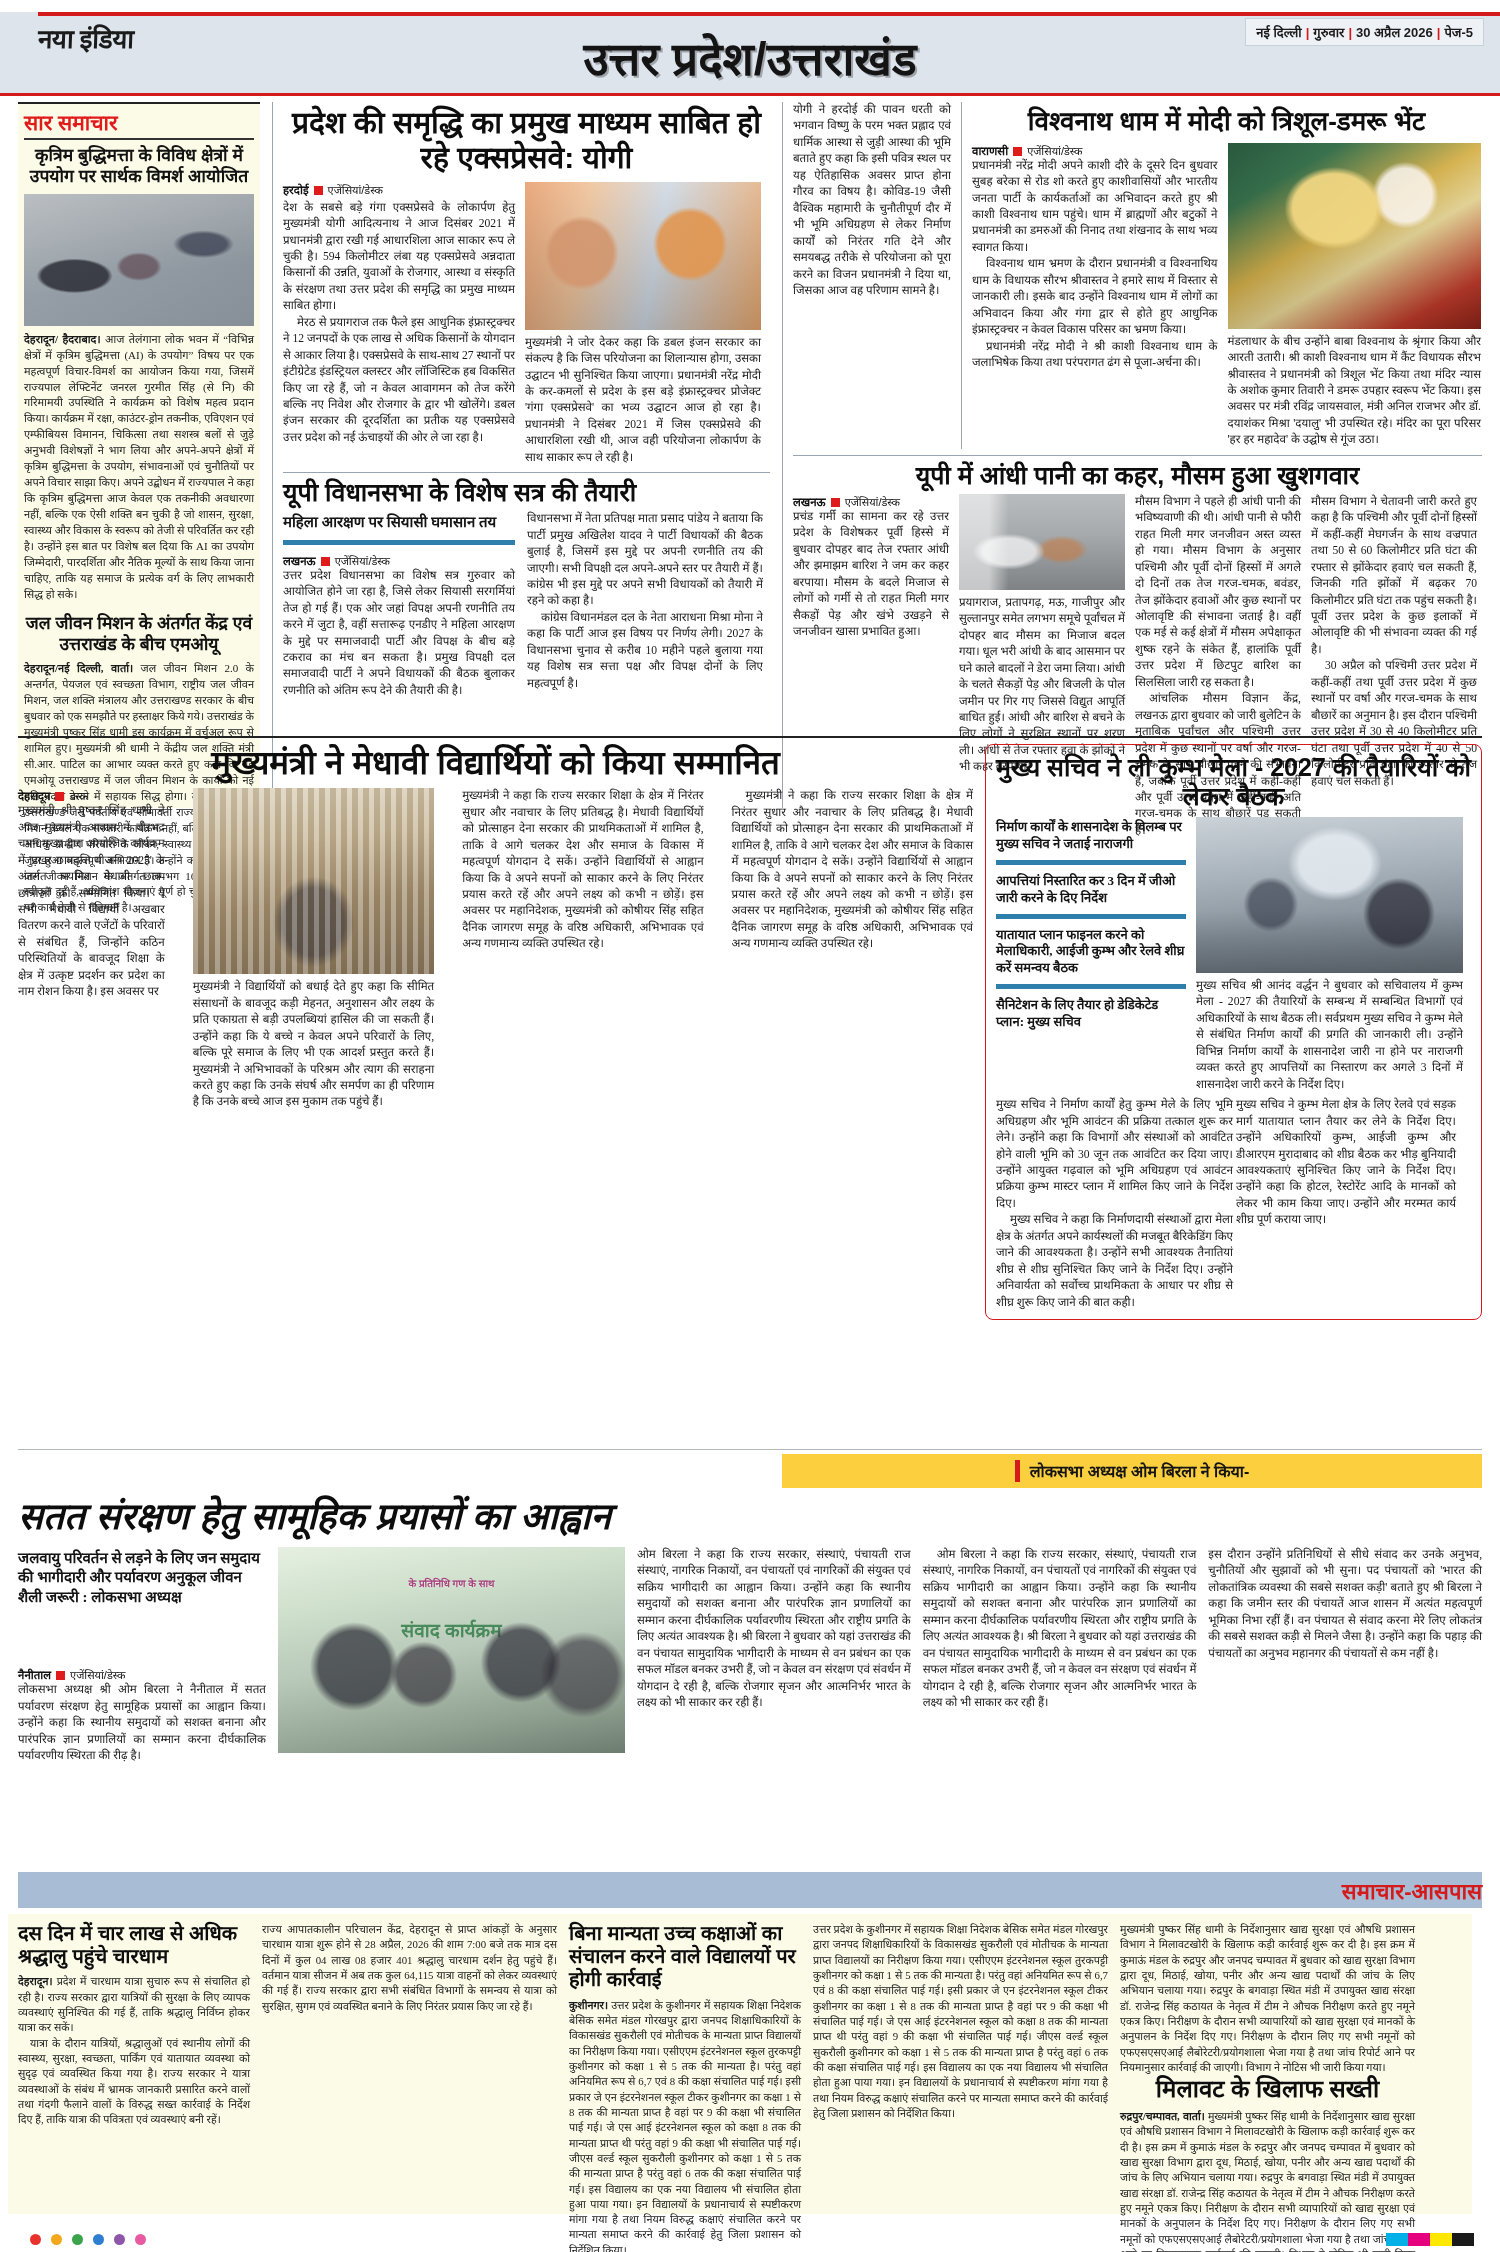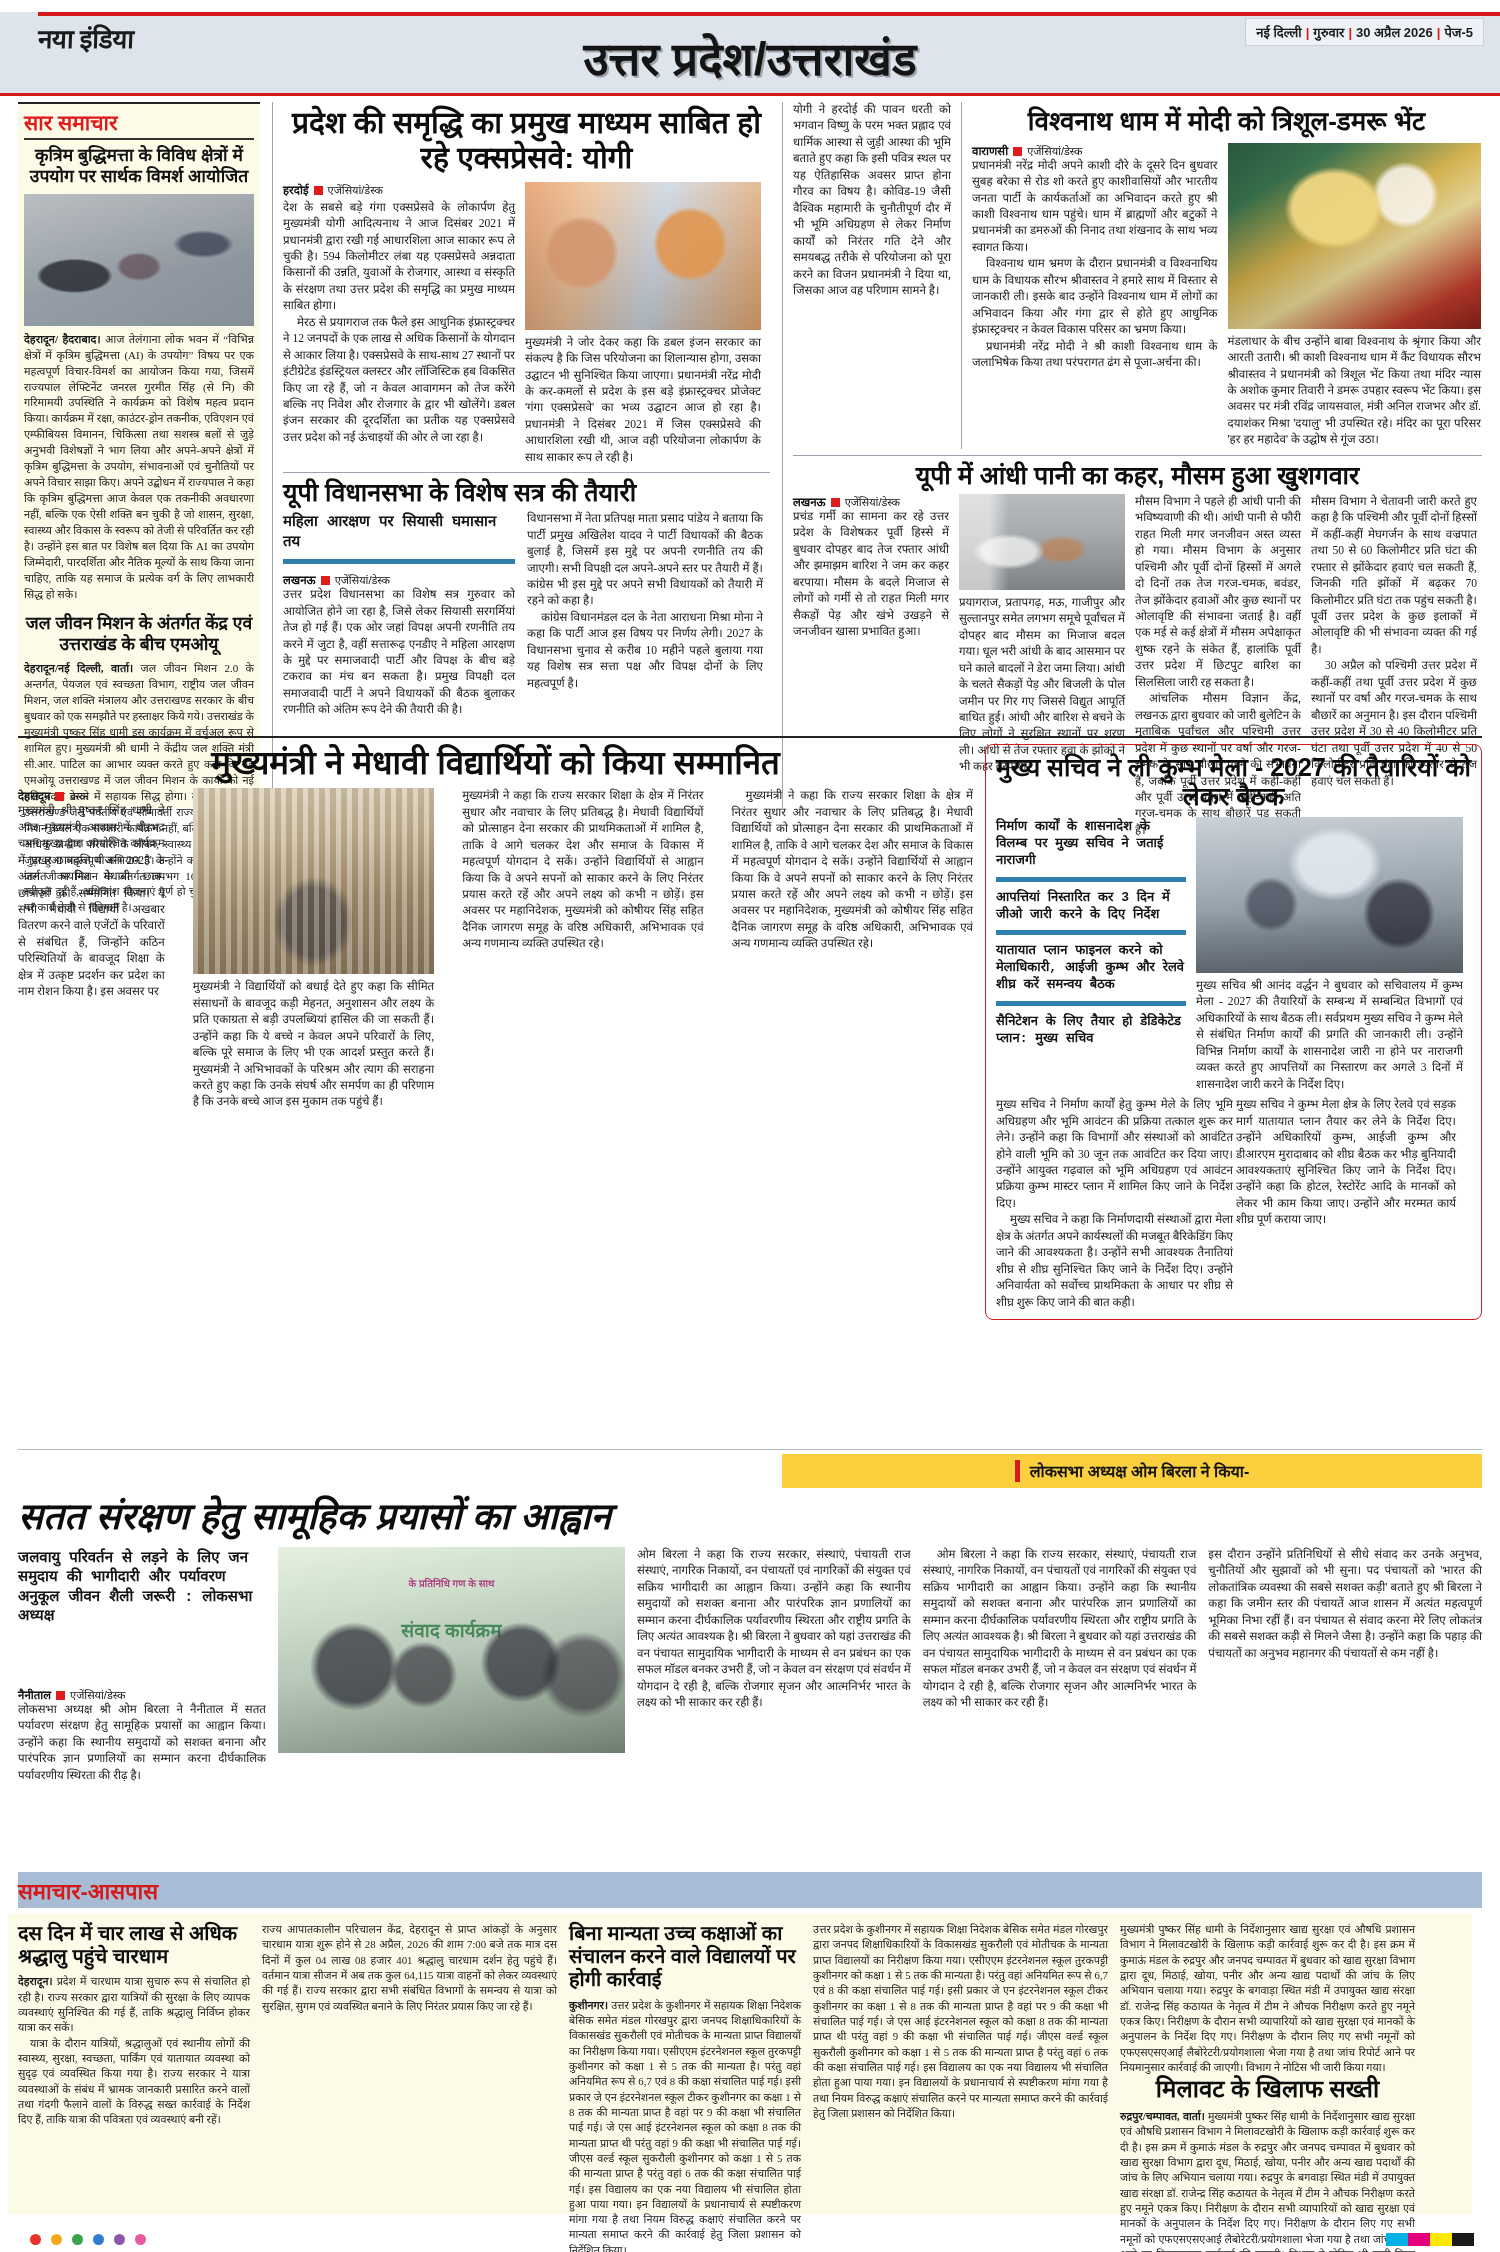--- a/index.html
+++ b/index.html
@@ -219,39 +219,39 @@
     padding-left: 10px;
   }
   .h-main {
     font-size: 30px; line-height: 1.16; margin: 4px 0 6px 0;
   }
   .h-right {
     font-size: 26px; line-height: 1.18; margin: 4px 0 6px 0;
   }
 
   .sub-hl {
-    font-family:Liberation Mono, monospace;
+    font-family:Liberation Serif, serif;
     font-weight:700; font-size:15px; line-height:1.3;
     color:#141414; margin:2px 0 6px 0;
   }
   .blue-bar { height:5px; background:#2f7fad; margin:7px 0 8px 0; }
 
   
   .band-gold {
     background:#fccf3f; height:34px; position:relative;
     display:flex; align-items:center; justify-content:center;
   }
   .band-gold .tick { width:5px; height:22px; background:#d41a1a; margin-right:10px; }
   .band-gold span {
     font-family:"Liberation Sans", sans-serif; font-weight:700;
     font-size:16px; color:#141414;
   }
   .band-blue {
     background:#a8bcd6; height:36px; position:relative;
-    display:flex; align-items:center; justify-content:flex-start;
+    display:flex; align-items:center; justify-content:flex-end;
   }
   .band-blue span {
     font-family:"Liberation Sans", sans-serif; font-weight:700;
     font-size:22px; color:#d41a1a;
   }
 
   .box-red {
     border:1.5px solid #d41a1a; border-radius:8px;
     padding:8px 10px;
   }

